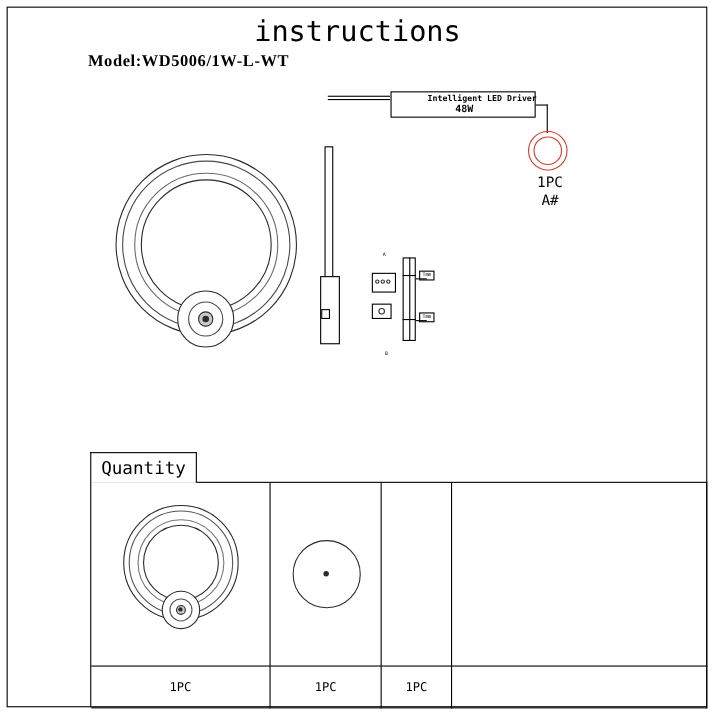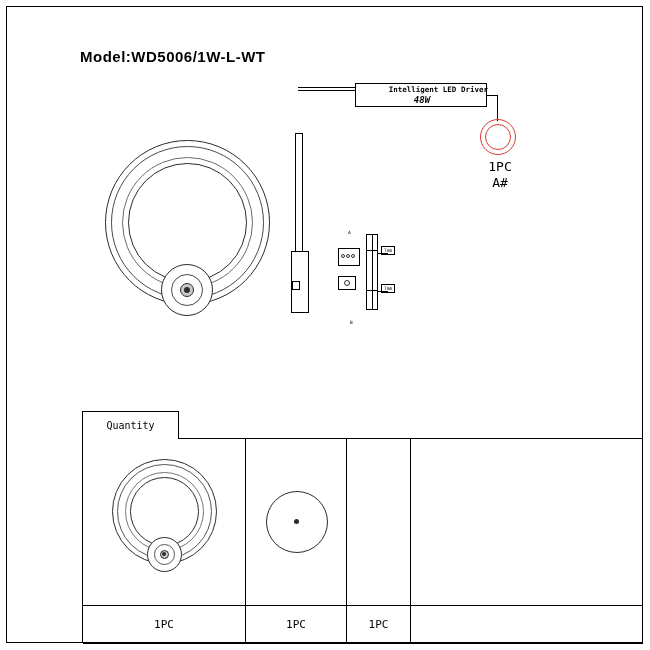--- a/index.html
+++ b/index.html
@@ -37,21 +37,21 @@
     font-family: "DejaVu Sans Mono", monospace;
     letter-spacing: 0px;
     color: #000;
   }
   #model {
     position: absolute;
     left: 80px;
     top: 48px;
     font-size: 15px;
     font-weight: bold;
-    font-family: Liberation Sans, sans-serif;
+    font-family: Liberation Serif, serif;
     color: #000;
     letter-spacing: 0.5px;
   }
 
   
   .ring-wrap { position: absolute; }
   .circ {
     position: absolute;
     border-radius: 50%;
     box-sizing: border-box;
@@ -80,21 +80,20 @@
   }
   #driver-watt {
     position: absolute;
     left: 0; top: 11px;
     width: 132px;
     text-align: center;
     font-size: 9px;
     font-weight: bold;
     font-family: "DejaVu Sans Mono", monospace;
     color: #000;
-    font-style: italic;
   }
   .wire {
     position: absolute;
     background: #000;
   }
 
   
   #conn-ring {
     position: absolute;
     left: 480px;
@@ -157,21 +156,21 @@
     height: 28px;
     border: 1px solid #000;
     border-bottom: none;
     box-sizing: border-box;
     background: #fff;
     z-index: 3;
   }
   #qty-tab span {
     display: block;
     text-align: center;
-    font-size: 10px;
+    font-size: 16px;
     line-height: 27px;
     font-family: "DejaVu Sans Mono", monospace;
     color: #000;
   }
   #qty-table {
     position: absolute;
     left: 82px;
     top: 438px;
     width: 561px;
     height: 205px;
@@ -202,20 +201,21 @@
     color: #000;
   }
 </style>
 </head>
 <body>
 
 <div id="page">
 
   <div id="frame"></div>
 
+  <div id="title">instructions</div>
   <div id="model">Model:WD5006/1W-L-WT</div>
 
   <div class="ring-wrap" style="left:105px; top:140px; width:165px; height:165px;">
     <div class="circ" style="left:0; top:0; width:165px; height:165px; border:1.3px solid #2b2b2b;"></div>
     <div class="circ" style="left:6px; top:6px; width:153px; height:153px; border:1px solid #4a4a4a;"></div>
     <div class="circ" style="left:17px; top:17px; width:131px; height:131px; border:1px solid #6b6b6b;"></div>
     <div class="circ" style="left:23px; top:23px; width:119px; height:119px; border:1.2px solid #2b2b2b;"></div>
 
     <div class="circ" style="left:56px; top:124px; width:52px; height:52px; border:1.2px solid #2b2b2b; background:#fff;"></div>
     <div class="circ" style="left:66px; top:134px; width:32px; height:32px; border:1px solid #4a4a4a; background:#fff;"></div>

